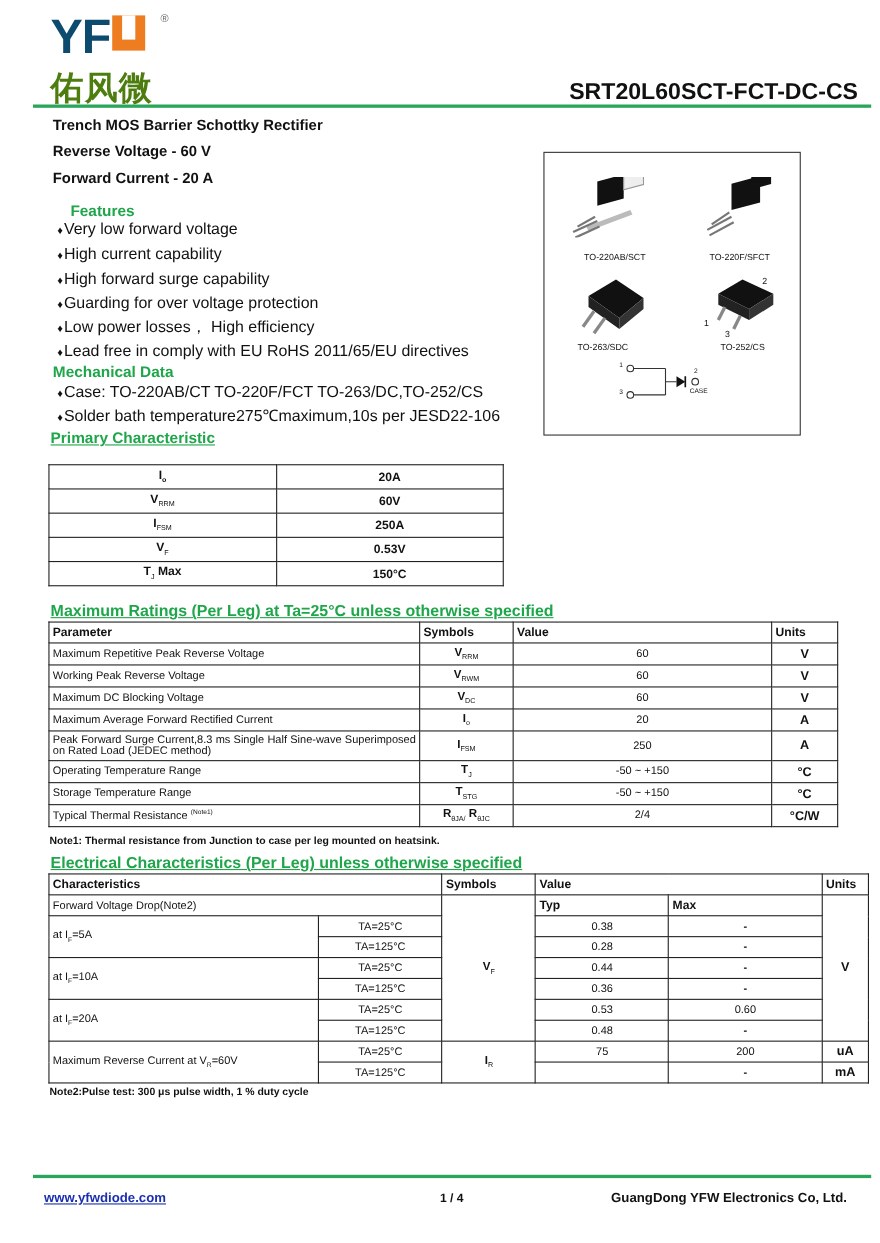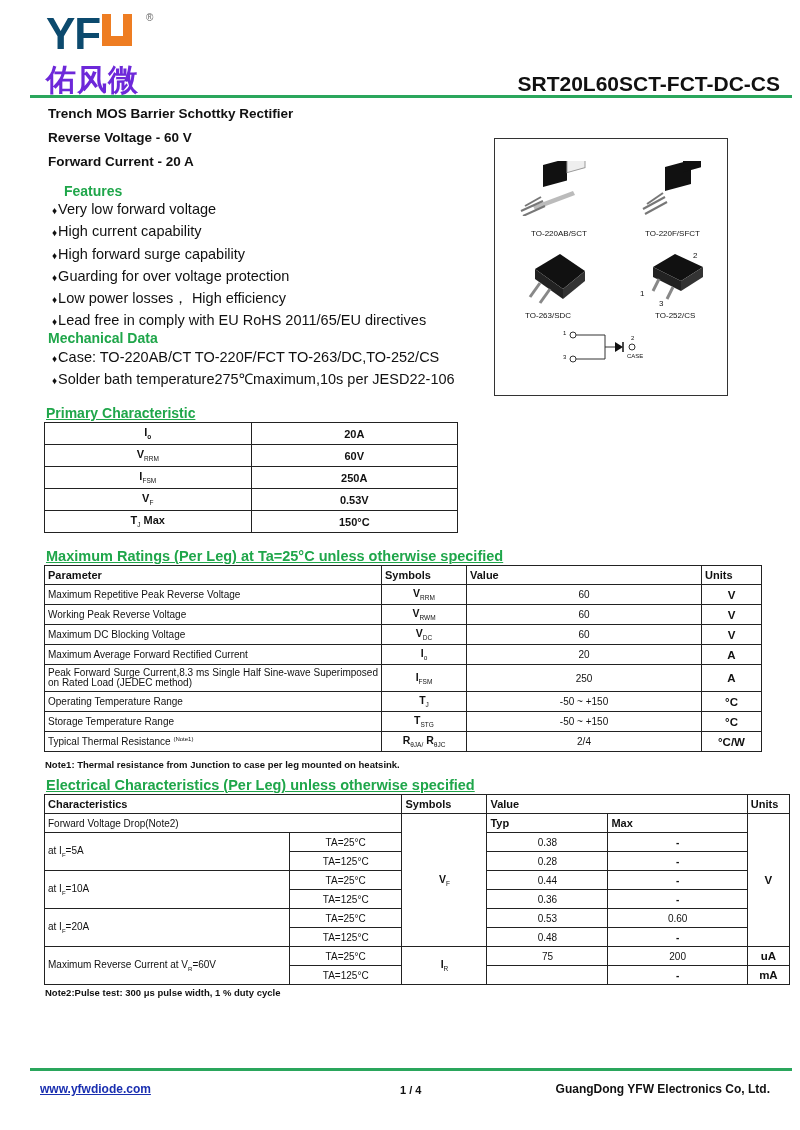--- a/index.html
+++ b/index.html
@@ -1,21 +1,21 @@
 <!DOCTYPE html>
 <html><head>
 <meta charset="utf-8">
 <style>
   html, body { margin: 0; padding: 0; background: #fff; }
   body { width: 800px; height: 1130px; position: relative; font-family: "Liberation Sans", sans-serif; color: #111; overflow: hidden; }
   .abs { position: absolute; }
   .logo-yf { font-family: "Liberation Sans", sans-serif; font-weight: bold; font-size: 44px; color: #0c4a6e; letter-spacing: -1px; line-height: 1; }
   .logo-u { display: inline-block; width: 30px; height: 32px; background: #ee7d22; position: relative; vertical-align: top; margin-top: 2px; margin-left: 2px; }
   .logo-u::after { content: ""; position: absolute; left: 9px; top: 0; width: 12px; height: 22px; background: #fff; }
-  .logo-cn { font-family: "DejaVu Sans", sans-serif; font-size: 30px; font-weight: bold; color: #6d28d9; letter-spacing: 1px; }
+  .logo-cn { font-family: "DejaVu Sans", sans-serif; font-size: 30px; font-weight: bold; color: #4d7c0f; letter-spacing: 1px; }
   .reg { font-size: 10px; color: #666; }
   .hr-green { height: 3px; background: #2aa65c; }
   .part { font-weight: bold; font-size: 21px; }
   .hdr-line { font-weight: bold; font-size: 13.5px; }
   .sec-title { font-weight: bold; font-size: 14px; color: #1fa64a; }
   .sec-title.ul { text-decoration: underline; text-decoration-thickness: 1px; }
   .bullet { font-size: 14.5px; line-height: 20.3px; }
   .bullet .dia { font-size: 10px; margin-right: 1px; }
   table { border-collapse: collapse; position: absolute; }
   td, th { border: 1.5px solid #222; padding: 0 3px; font-size: 10px; height: 18px; }
@@ -118,21 +118,21 @@
     <polygon points="50,15 50,25 58,20" fill="#111"></polygon>
     <line x1="58" y1="15" x2="58" y2="25" stroke="#111" stroke-width="1.5"></line>
     <circle cx="67" cy="20" r="3" fill="none" stroke="#333" stroke-width="1"></circle>
   </svg>
   <div class="pkg-label" style="left:68px; top:191px; font-size:6px;">1</div>
   <div class="pkg-label" style="left:68px; top:215px; font-size:6px;">3</div>
   <div class="pkg-label" style="left:136px; top:196px; font-size:6px;">2</div>
   <div class="pkg-label" style="left:132px; top:214px; font-size:6px;">CASE</div>
 </div>
 
-<div class="abs sec-title ul" style="left:46px; top:405px;">Primary Characteristic</div>
+<div class="abs sec-title ul" style="left:46px; top:390px;">Primary Characteristic</div>
 <table class="prim" style="left:44px; top:422px; width:414px;">
   <tbody>
       <tr>
         <td style="width:50%"><span>I</span><sub style="font-size:6.5px">o</sub></td>
         <td>20A</td>
       </tr>
   <tr>
         <td><span>V</span><sub style="font-size:6.5px;font-weight:normal">RRM</sub></td>
         <td>60V</td>
       </tr>

